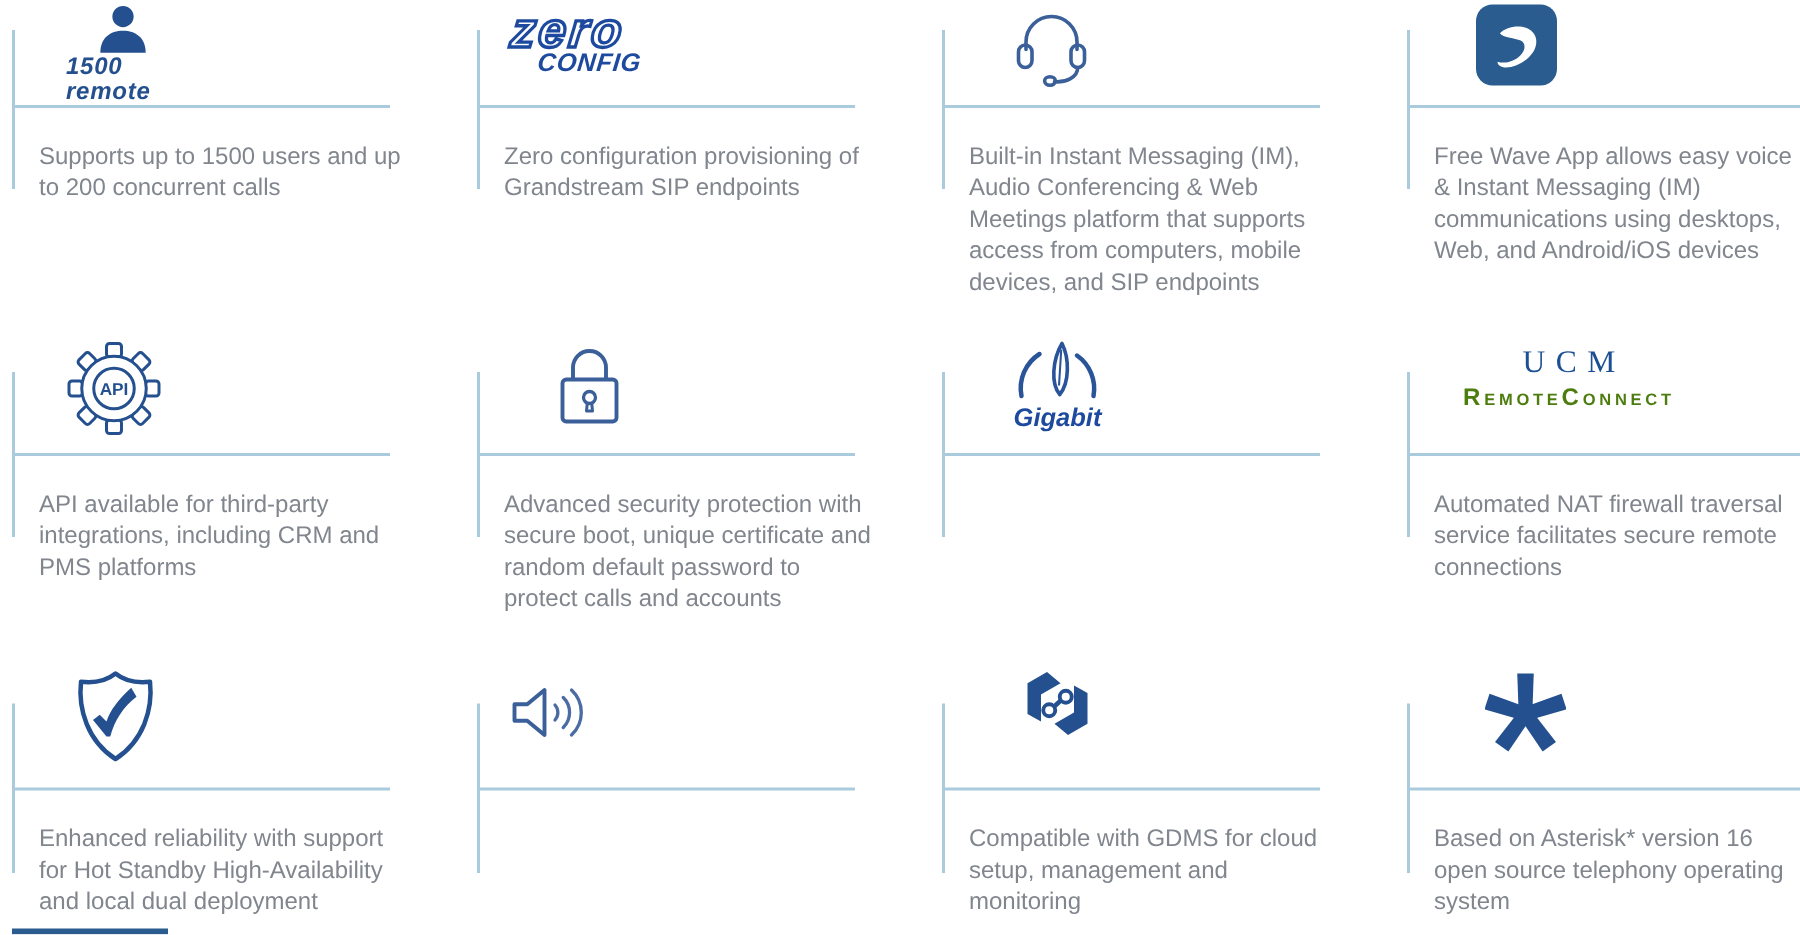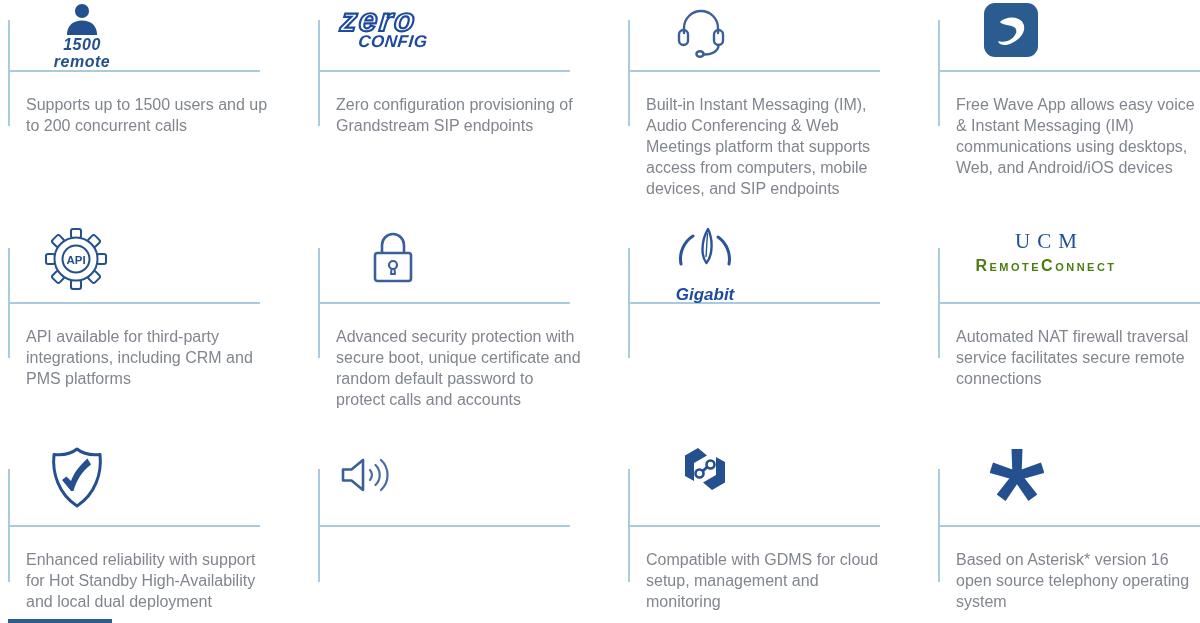--- a/index.html
+++ b/index.html
@@ -26,34 +26,34 @@
   .row2 .icon-box{height:87px;padding-top:12px;}
   .row3 .icon-box{height:95px;padding-top:16px;}
   .hrule{height:2px;background:#a9cbdd;width:252px;}
   .col4 .hrule{width:262px;}
   .desc{
     margin:4px;padding:18px 10px 0 14px;
     width:250px;box-sizing:content-box;
     font-size:16px;line-height:21px;color:#81868e;
   }
   .col4 .desc{width:248px;}
-  .users-block{text-align:center;width:76px;margin-left:36px;line-height:1;}
+  .users-block{text-align:left;width:76px;margin-left:36px;line-height:1;}
   .users-block .num{font-size:16px;font-weight:700;font-style:italic;color:#24508f;letter-spacing:.5px;}
   .users-block .word{font-size:16px;font-weight:700;font-style:italic;color:#24508f;margin-top:1px;letter-spacing:.5px;}
   .zero-logo{margin-left:22px;line-height:1;transform:skewX(-6deg);}
   .zero-word{
     font-size:33px;font-weight:700;font-style:italic;color:#ffffff;
     -webkit-text-stroke:2.2px #1d4a9e;letter-spacing:2px;
   }
   .config-word{
     font-size:17px;font-weight:700;font-style:italic;color:#1d4a9e;
     margin:-3px 0 0 20px;letter-spacing:.5px;
   }
   .gauge-block{margin-left:42px;text-align:center;width:70px;}
-  .gigabit-word{font-size:17px;font-weight:700;font-style:italic;color:#1d4a9e;margin-top:16px;}
+  .gigabit-word{font-size:17px;font-weight:700;font-style:italic;color:#1d4a9e;margin-top:0px;}
   .ucm-block{margin-left:26px;text-align:center;width:164px;line-height:1;margin-top:4px;}
   .ucm-word{font-size:21px;font-weight:500;color:#1d4f94;letter-spacing:7px;margin-left:7px;font-family:Liberation Serif, serif;}
   .rc-word{font-variant:small-caps;font-size:16px;font-weight:600;color:#4d7c0f;letter-spacing:2.5px;margin-top:6px;}
   .wave-tile{
     width:54px;height:54px;border-radius:11px;background:#2b5c90;
     margin-left:46px;display:flex;align-items:center;justify-content:center;
   }
   .bottom-crop{position:absolute;left:8px;bottom:0;width:104px;height:4px;background:#2b5c90;}
 </style>
 </head>

